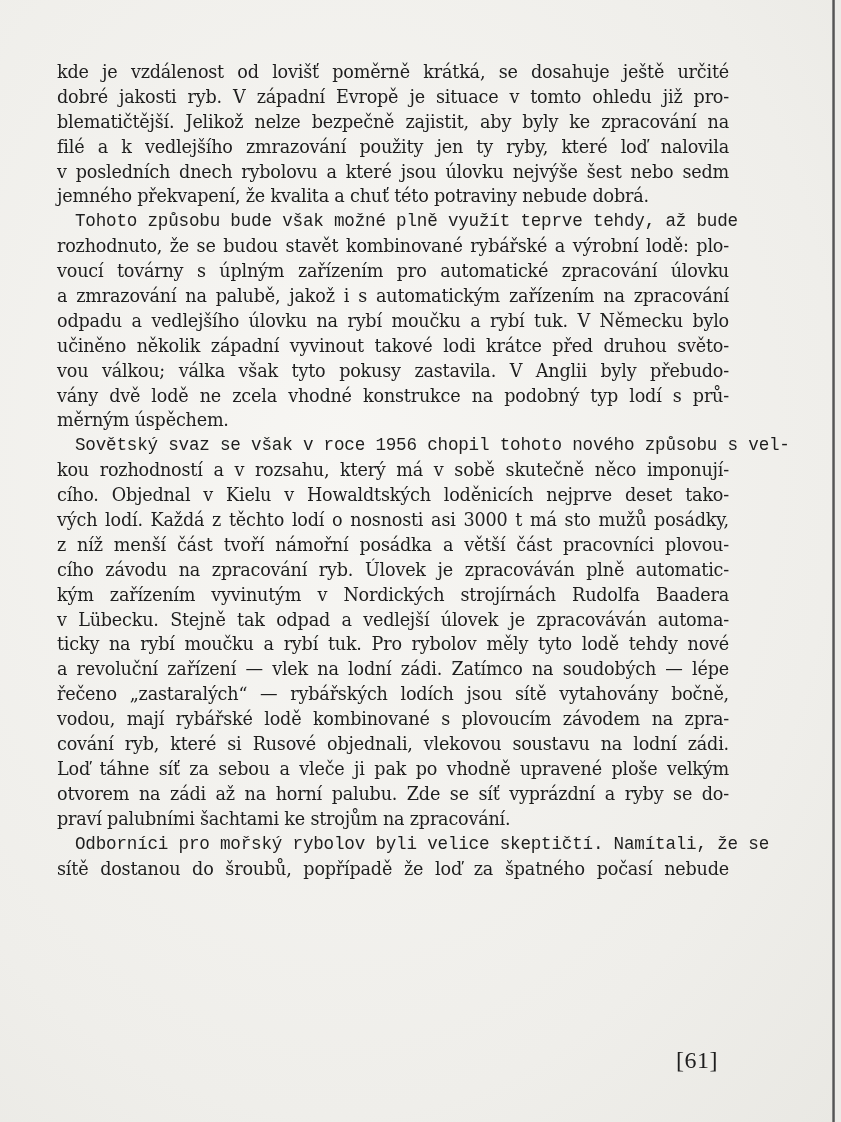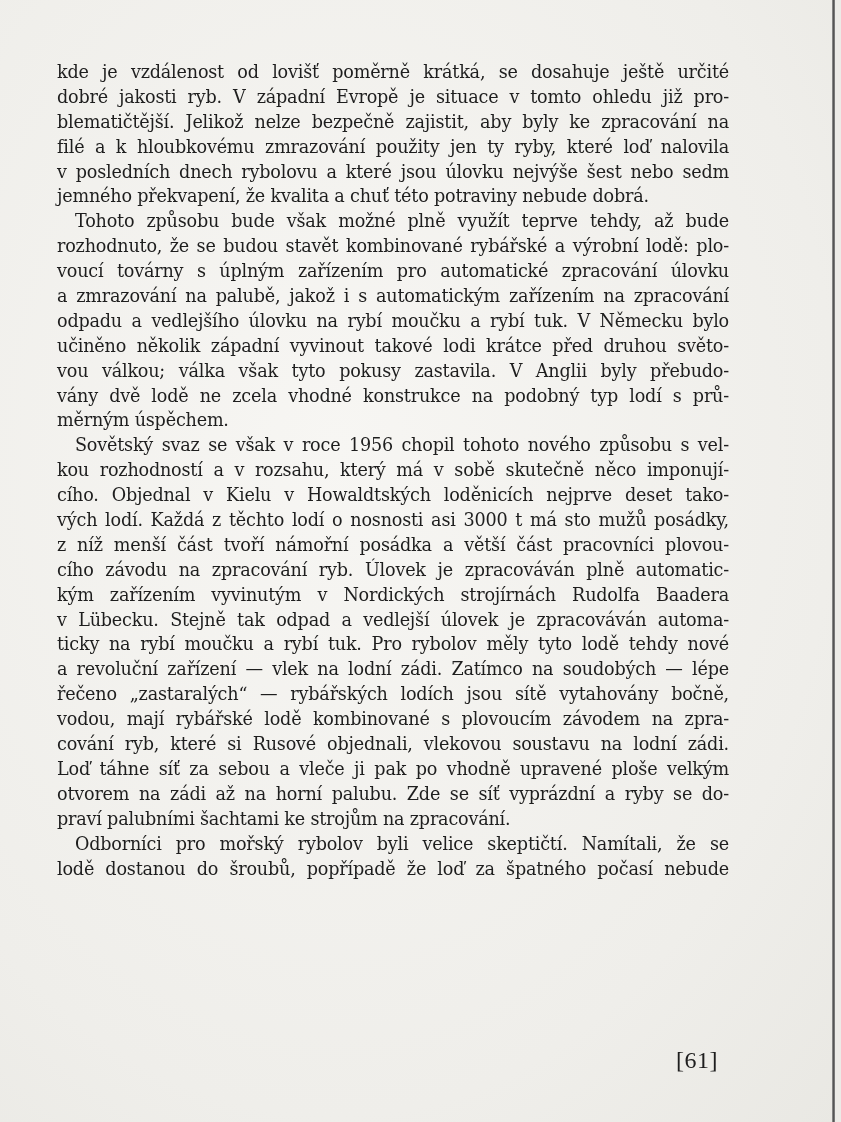--- a/index.html
+++ b/index.html
@@ -26,42 +26,42 @@
   }
   .line {
     display: block;
     height: 24.9px; line-height: 24.9px;
     font-size: 17.6px;
     white-space: nowrap;
     text-align: justify;
     text-align-last: justify;
     letter-spacing: -0.2px;
   }
-  .line.indent { padding-left: 18px; }
+  .line.indent { padding-left: 18px; font-family: Liberation Mono, monospace; }
   .line.last { text-align-last: left; }
   .page-number {
     position: absolute; left: 676px; top: 1047px;
     font-family: "Liberation Serif", serif;
     font-size: 24px; color: #1e1e1e; letter-spacing: 0.5px; text-align: center;
   }
 </style>
 </head>
 <body>
 
 <div class="page-bg"></div>
 <div class="edge-line"></div>
 <div class="edge-outer"></div>
 
 <div class="text-block">
 
   <div>
     <span class="line">kde je vzdálenost od lovišť poměrně krátká, se dosahuje ještě určité</span>
     <span class="line">dobré jakosti ryb. V západní Evropě je situace v tomto ohledu již pro-</span>
     <span class="line">blematičtější. Jelikož nelze bezpečně zajistit, aby byly ke zpracování na</span>
-    <span class="line">filé a k hloubkovému zmrazování použity jen ty ryby, které loď nalovila</span>
+    <span class="line">filé a k vedlejšího zmrazování použity jen ty ryby, které loď nalovila</span>
     <span class="line">v posledních dnech rybolovu a které jsou úlovku nejvýše šest nebo sedm</span>
     <span class="line last">jemného překvapení, že kvalita a chuť této potraviny nebude dobrá.</span>
   </div>
 
   <div>
     <span class="line indent">Tohoto způsobu bude však možné plně využít teprve tehdy, až bude</span>
     <span class="line">rozhodnuto, že se budou stavět kombinované rybářské a výrobní lodě: plo-</span>
     <span class="line">voucí továrny s úplným zařízením pro automatické zpracování úlovku</span>
     <span class="line">a zmrazování na palubě, jakož i s automatickým zařízením na zpracování</span>
     <span class="line">odpadu a vedlejšího úlovku na rybí moučku a rybí tuk. V Německu bylo</span>
@@ -85,17 +85,17 @@
     <span class="line">řečeno „zastaralých“ — rybářských lodích jsou sítě vytahovány bočně,</span>
     <span class="line">vodou, mají rybářské lodě kombinované s plovoucím závodem na zpra-</span>
     <span class="line">cování ryb, které si Rusové objednali, vlekovou soustavu na lodní zádi.</span>
     <span class="line">Loď táhne síť za sebou a vleče ji pak po vhodně upravené ploše velkým</span>
     <span class="line">otvorem na zádi až na horní palubu. Zde se síť vyprázdní a ryby se do-</span>
     <span class="line last">praví palubními šachtami ke strojům na zpracování.</span>
   </div>
 
   <div>
     <span class="line indent">Odborníci pro mořský rybolov byli velice skeptičtí. Namítali, že se</span>
-    <span class="line">lodě dostanou do šroubů, popřípadě že loď za špatného počasí nebude</span>
+    <span class="line">sítě dostanou do šroubů, popřípadě že loď za špatného počasí nebude</span>
   </div>
 </div>
 
 <div class="page-number">[61]</div>
 
 </body></html>

